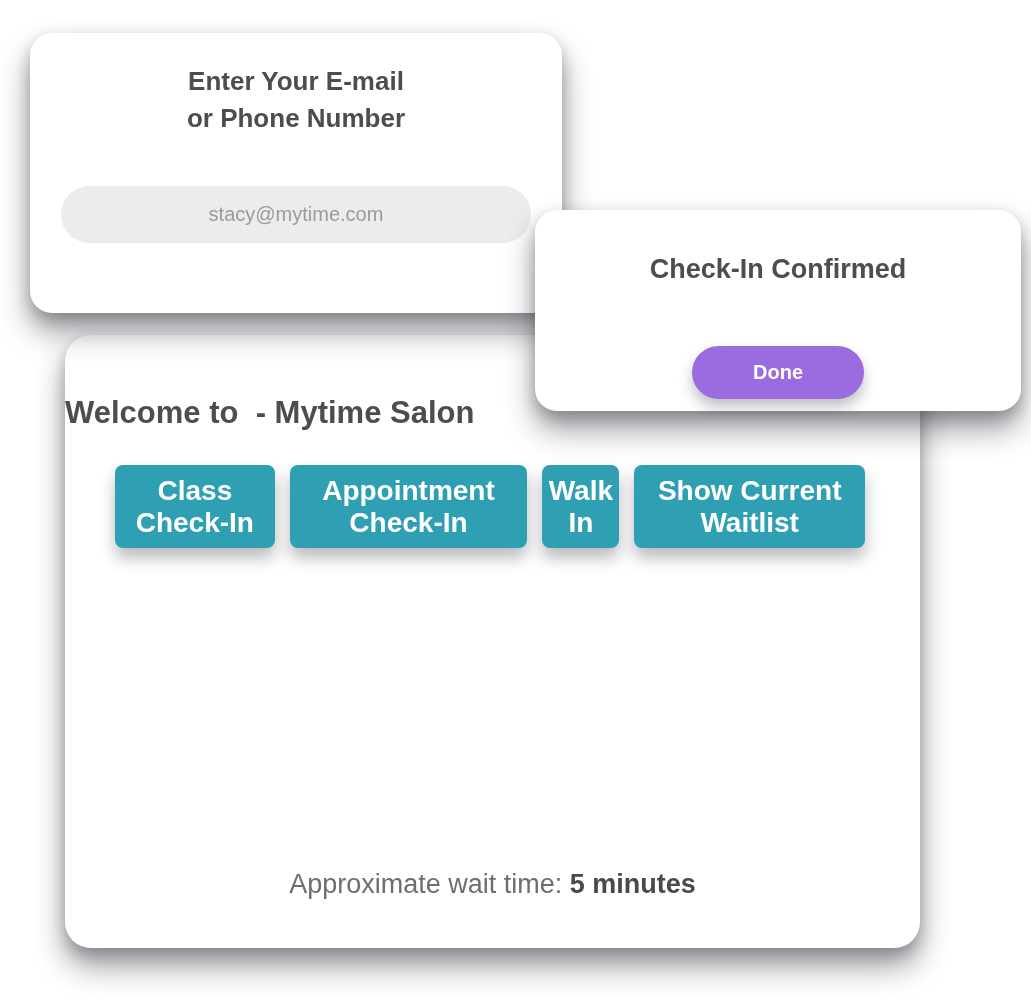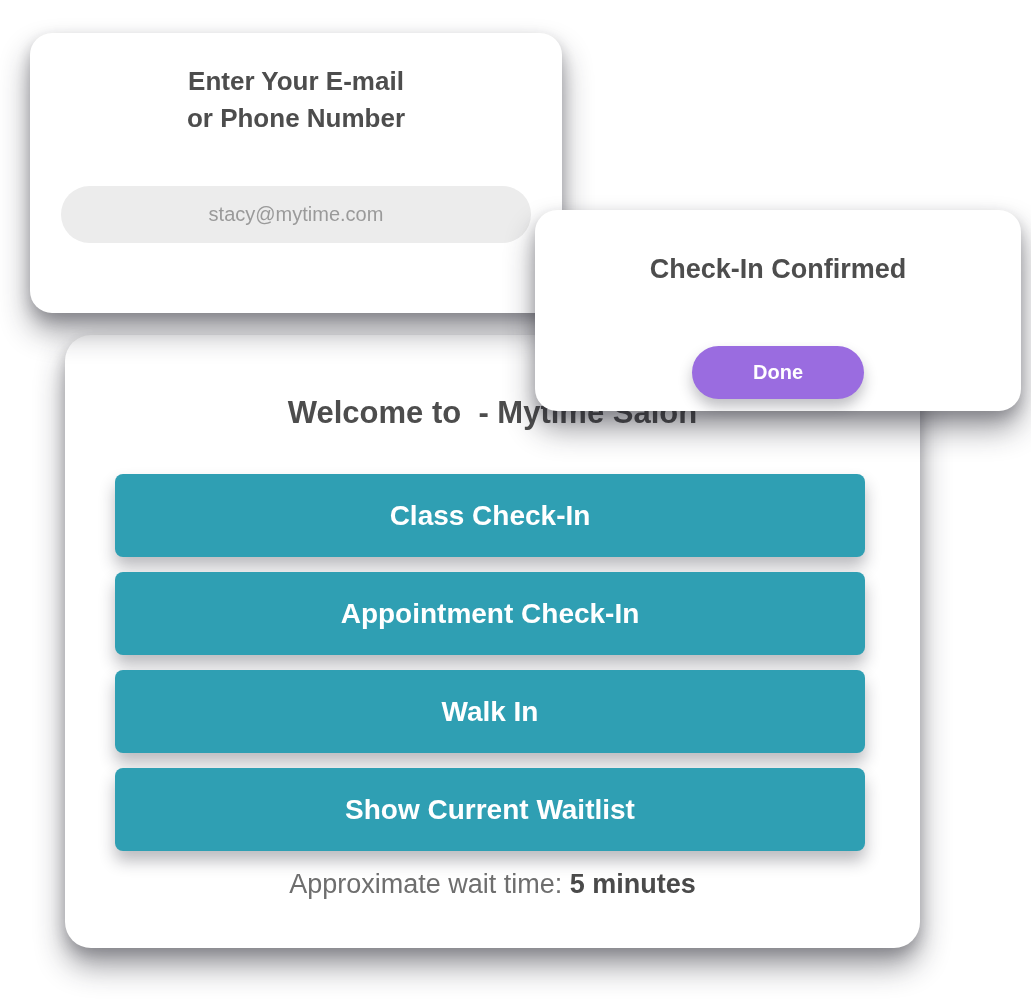--- a/index.html
+++ b/index.html
@@ -71,33 +71,32 @@
     color: var(--title-text, #4d4d4d);
   }
   .done-btn { top: 100px; width: 172px; margin-top: 36px; }
 
   
   .main-card { left: 65px; top: 335px; width: 855px; height: 613px; border-radius: 26px; z-index: 1; }
   .welcome-title {
     position: absolute;
     top: 60px;
     width: 100%;
-    text-align: center;
     font-size: 31px;
     font-weight: 700;
     white-space: pre;
     color: var(--title-text, #4d4d4d);
   }
   .action-buttons {
     position: absolute;
     left: 50px;
-    top: 139px;
+    top: 130px;
     width: 750px;
     display: flex;
-    flex-direction: column;
+    flex-direction: row;
     gap: 15px;
   }
   .teal-btn {
     height: 83px;
     border: none;
     border-radius: 8px;
     background: var(--teal, #2f9fb3);
     color: #ffffff;
     font-size: 28px;
     font-weight: 700;

